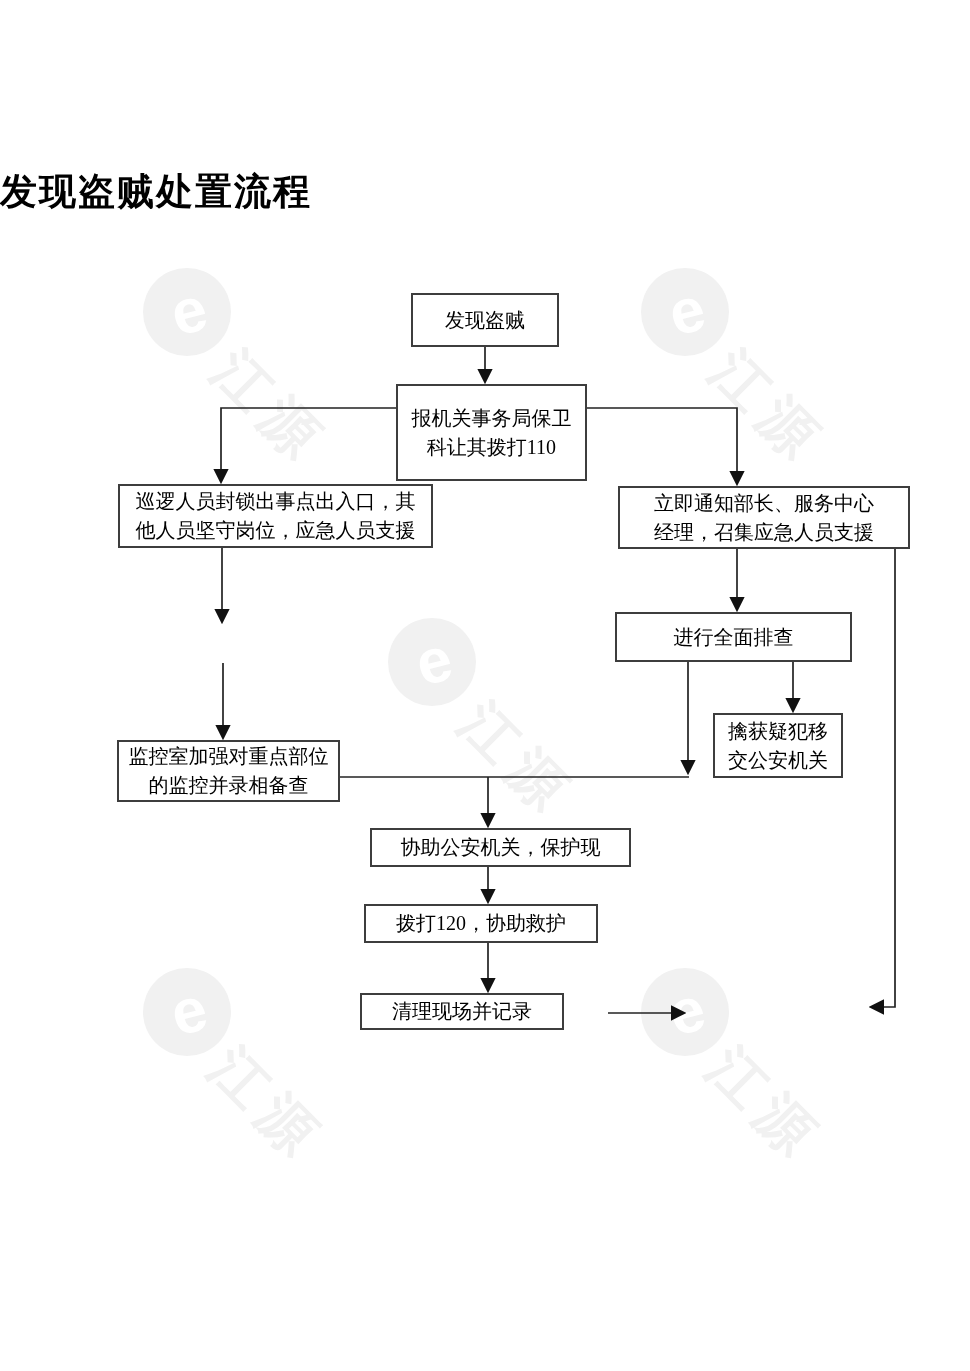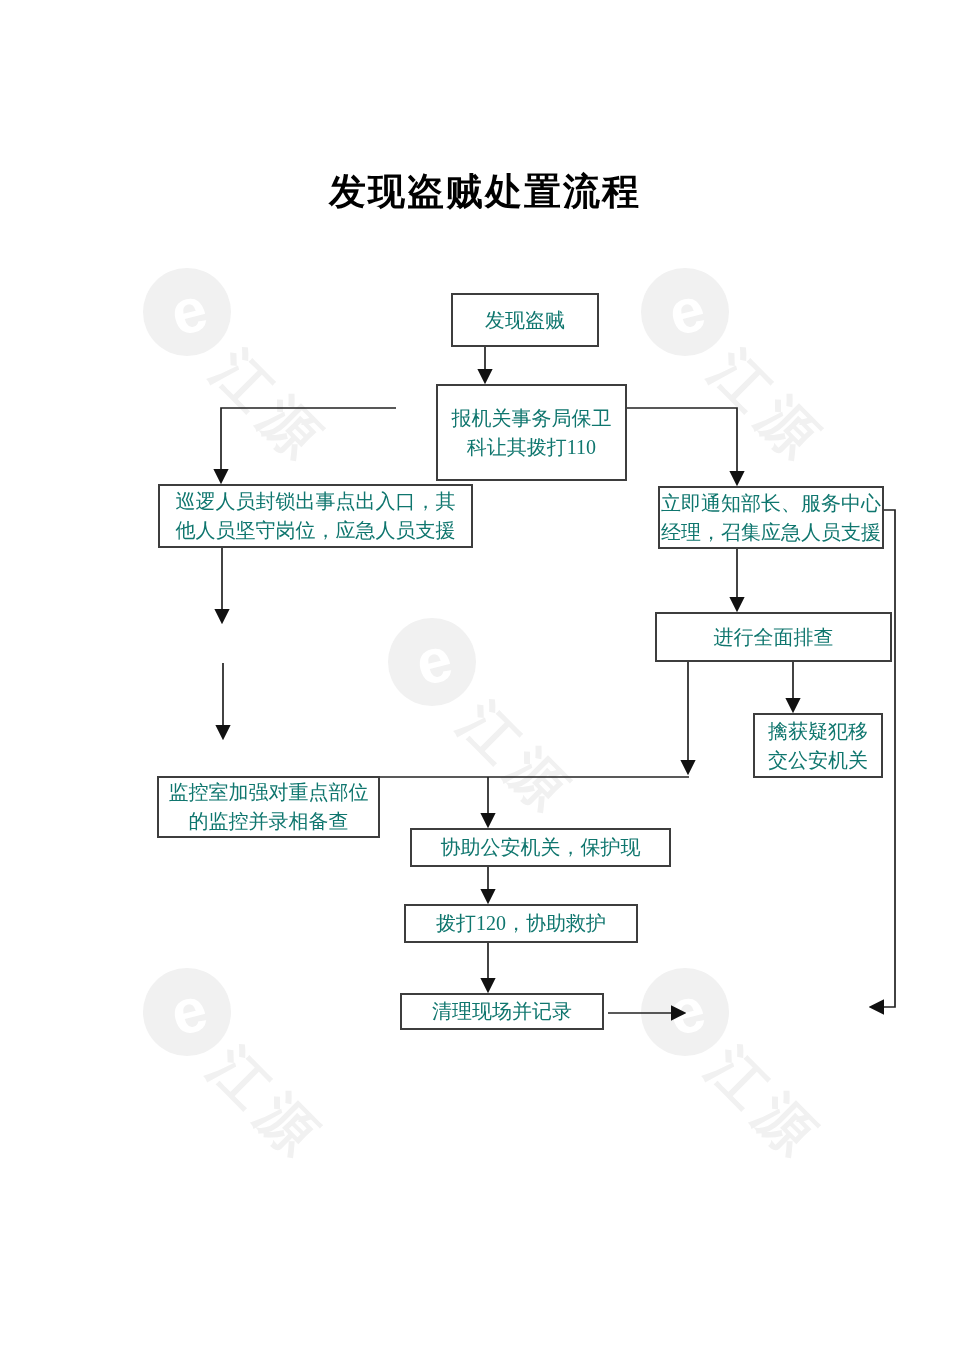--- a/index.html
+++ b/index.html
@@ -6,21 +6,20 @@
   #canvas{
     position:relative;
     width:970px;height:1371px;
     background:#ffffff;
     overflow:hidden;
     font-family:"Liberation Serif","DejaVu Serif",serif;
   }
   
   .page-title{
     position:absolute;left:0;top:170px;width:970px;
-    text-align:center;
     font-family:"Liberation Sans","DejaVu Sans",sans-serif;
     font-weight:bold;font-size:37px;line-height:44px;
     color:#000000;letter-spacing:2px;
   }
   
   .wm{position:absolute;z-index:0;pointer-events:none;}
   .wm-text{
     position:absolute;z-index:0;
     font-family:"Liberation Sans","DejaVu Sans",sans-serif;
     font-weight:bold;font-size:56px;letter-spacing:10px;
@@ -31,23 +30,22 @@
   
   #connectors{position:absolute;left:0;top:0;z-index:1;}
   
   .node{
     position:absolute;z-index:2;
     box-sizing:border-box;
     border:2px solid #3d3d3d;
     background:#ffffff;
     display:flex;align-items:center;justify-content:center;
     text-align:center;
-    font-size:20px;line-height:29px;color:#0f766e;
+    font-size:20px;line-height:29px;color:#000000;
     white-space:pre-line;
-    margin-left:40px;
   }
 </style>
 </head>
 <body>
 
 <div id="canvas">
 
   <svg class="wm" style="left:142px;top:267px" width="90" height="90" viewBox="0 0 90 90">
     <circle cx="45" cy="45" r="44" fill="#f1f1f1"></circle>
     <text x="47" y="66" text-anchor="middle" font-size="62" font-weight="bold" fill="#ffffff" transform="rotate(-14 45 45)" font-family="'Liberation Sans',sans-serif">e</text>
@@ -102,30 +100,30 @@
   <div class="page-title">发现盗贼处置流程</div>
 
   <div class="node" style="left:411px;top:293px;width:148px;height:54px">发现盗贼</div>
 
   <div class="node" style="left:396px;top:384px;width:191px;height:97px">报机关事务局保卫
 科让其拨打110</div>
 
   <div class="node" style="left:118px;top:484px;width:315px;height:64px">巡逻人员封锁出事点出入口，其
 他人员坚守岗位，应急人员支援</div>
 
-  <div class="node" style="left:618px;top:486px;width:226px;height:63px">立即通知部长、服务中心
+  <div class="node" style="left:618px;top:486px;width:292px;height:63px">立即通知部长、服务中心
 经理，召集应急人员支援</div>
 
 
   <div class="node" style="left:615px;top:612px;width:237px;height:50px">进行全面排查</div>
 
   <div class="node" style="left:713px;top:713px;width:130px;height:65px">擒获疑犯移
 交公安机关</div>
 
-  <div class="node" style="left:117px;top:776px;width:223px;height:62px">监控室加强对重点部位
+  <div class="node" style="left:117px;top:740px;width:223px;height:62px">监控室加强对重点部位
 的监控并录相备查</div>
 
   <div class="node" style="left:370px;top:828px;width:261px;height:39px">协助公安机关，保护现</div>
 
   <div class="node" style="left:364px;top:904px;width:234px;height:39px">拨打120，协助救护</div>
 
   <div class="node" style="left:360px;top:993px;width:204px;height:37px">清理现场并记录</div>
 
 
 </div>

